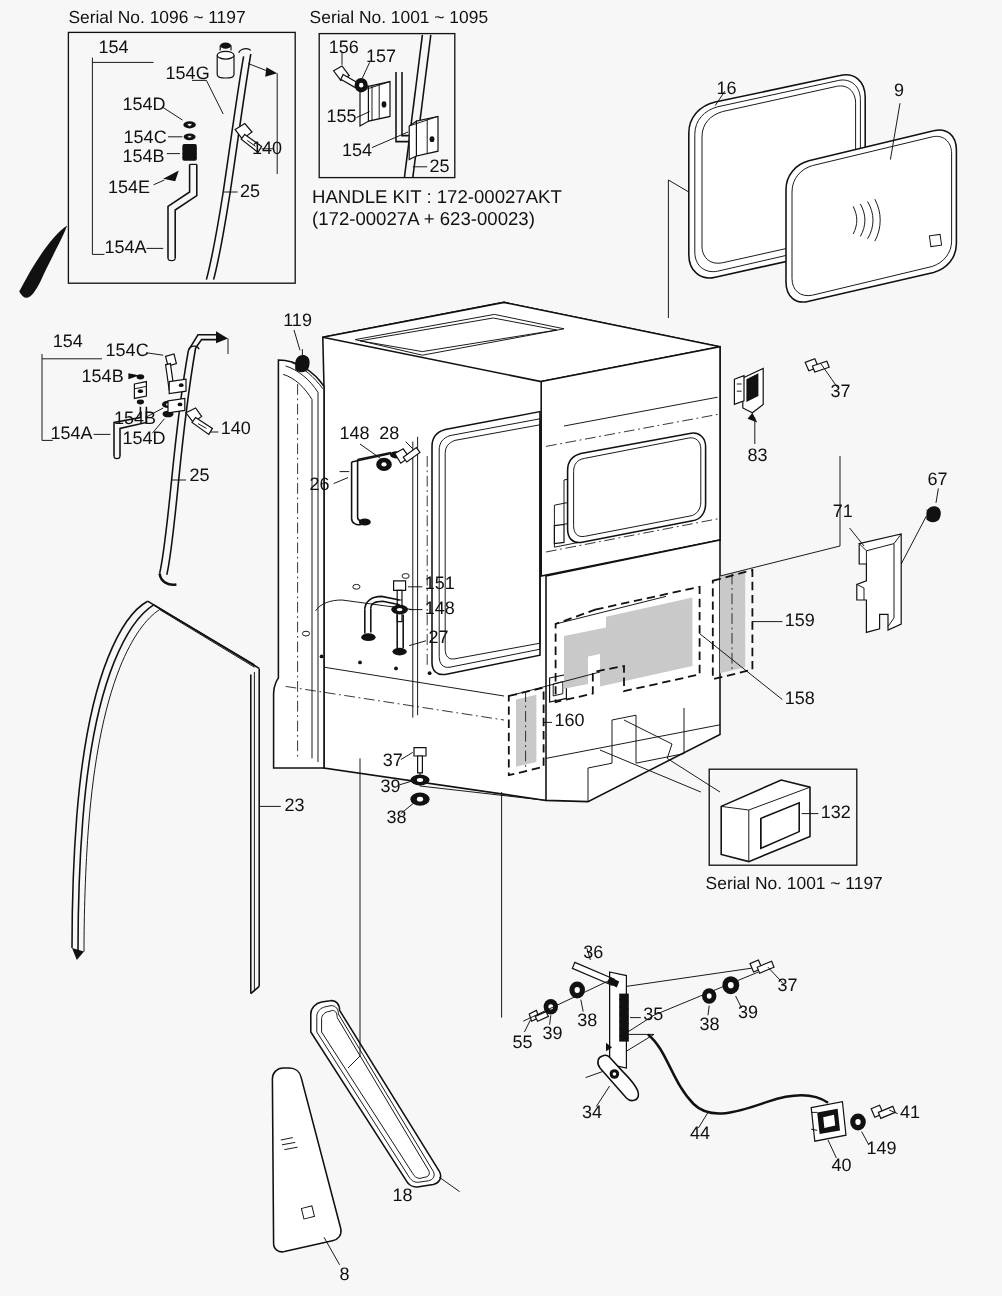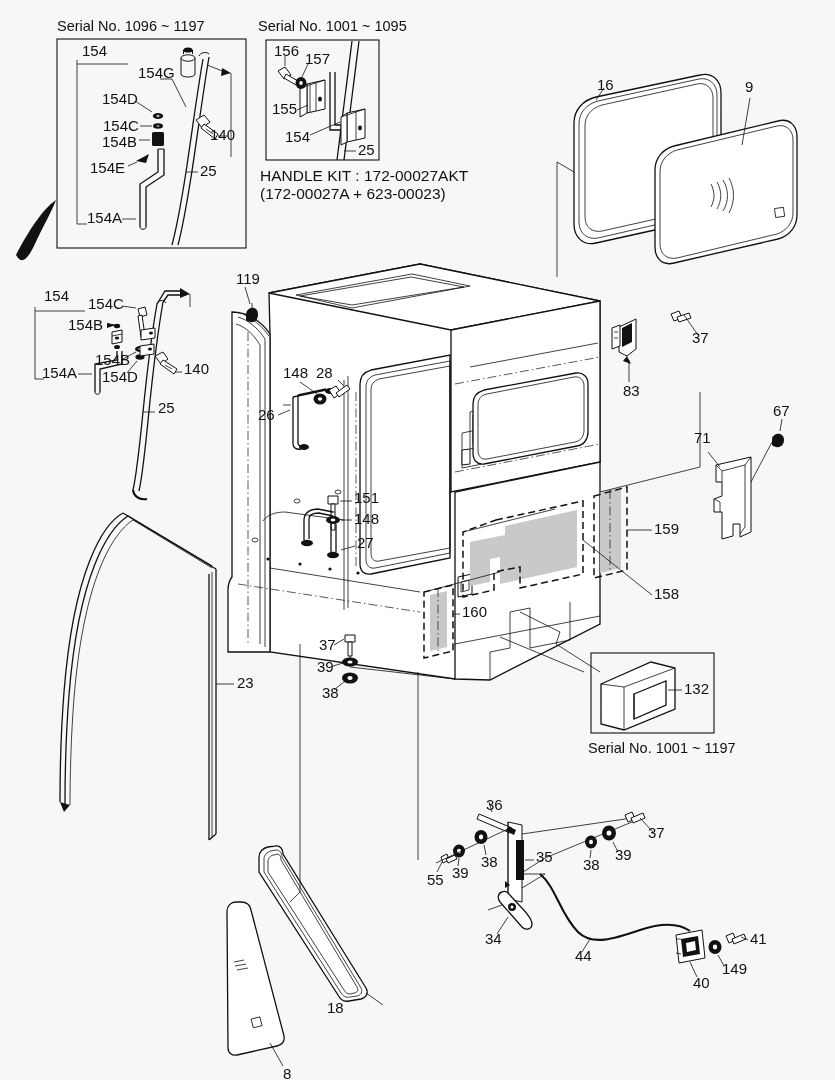--- a/index.html
+++ b/index.html
@@ -4,21 +4,21 @@
 <title>Cab Parts Diagram</title>
 <style>
   html,body{margin:0;padding:0;}
   body{
     width:835px;height:1080px;
     background:#f7f7f7;
     font-family:"Liberation Sans", sans-serif;
     overflow:hidden;
     position:relative;
   }
-  #sheet{position:absolute;left:0;top:12px;width:835px;height:932px;}
+  #sheet{position:absolute;left:0;top:0;width:835px;height:932px;}
   svg{display:block;}
   .lbl{
     font-family:"Liberation Sans", sans-serif;
     font-size:15px;
     fill:#111;
     dominant-baseline:middle;
   }
   .lbl.hdr{font-size:14.5px;}
   .lbl.kit{font-size:15.5px;}
   .ln{stroke:#111;stroke-width:1;fill:none;}

